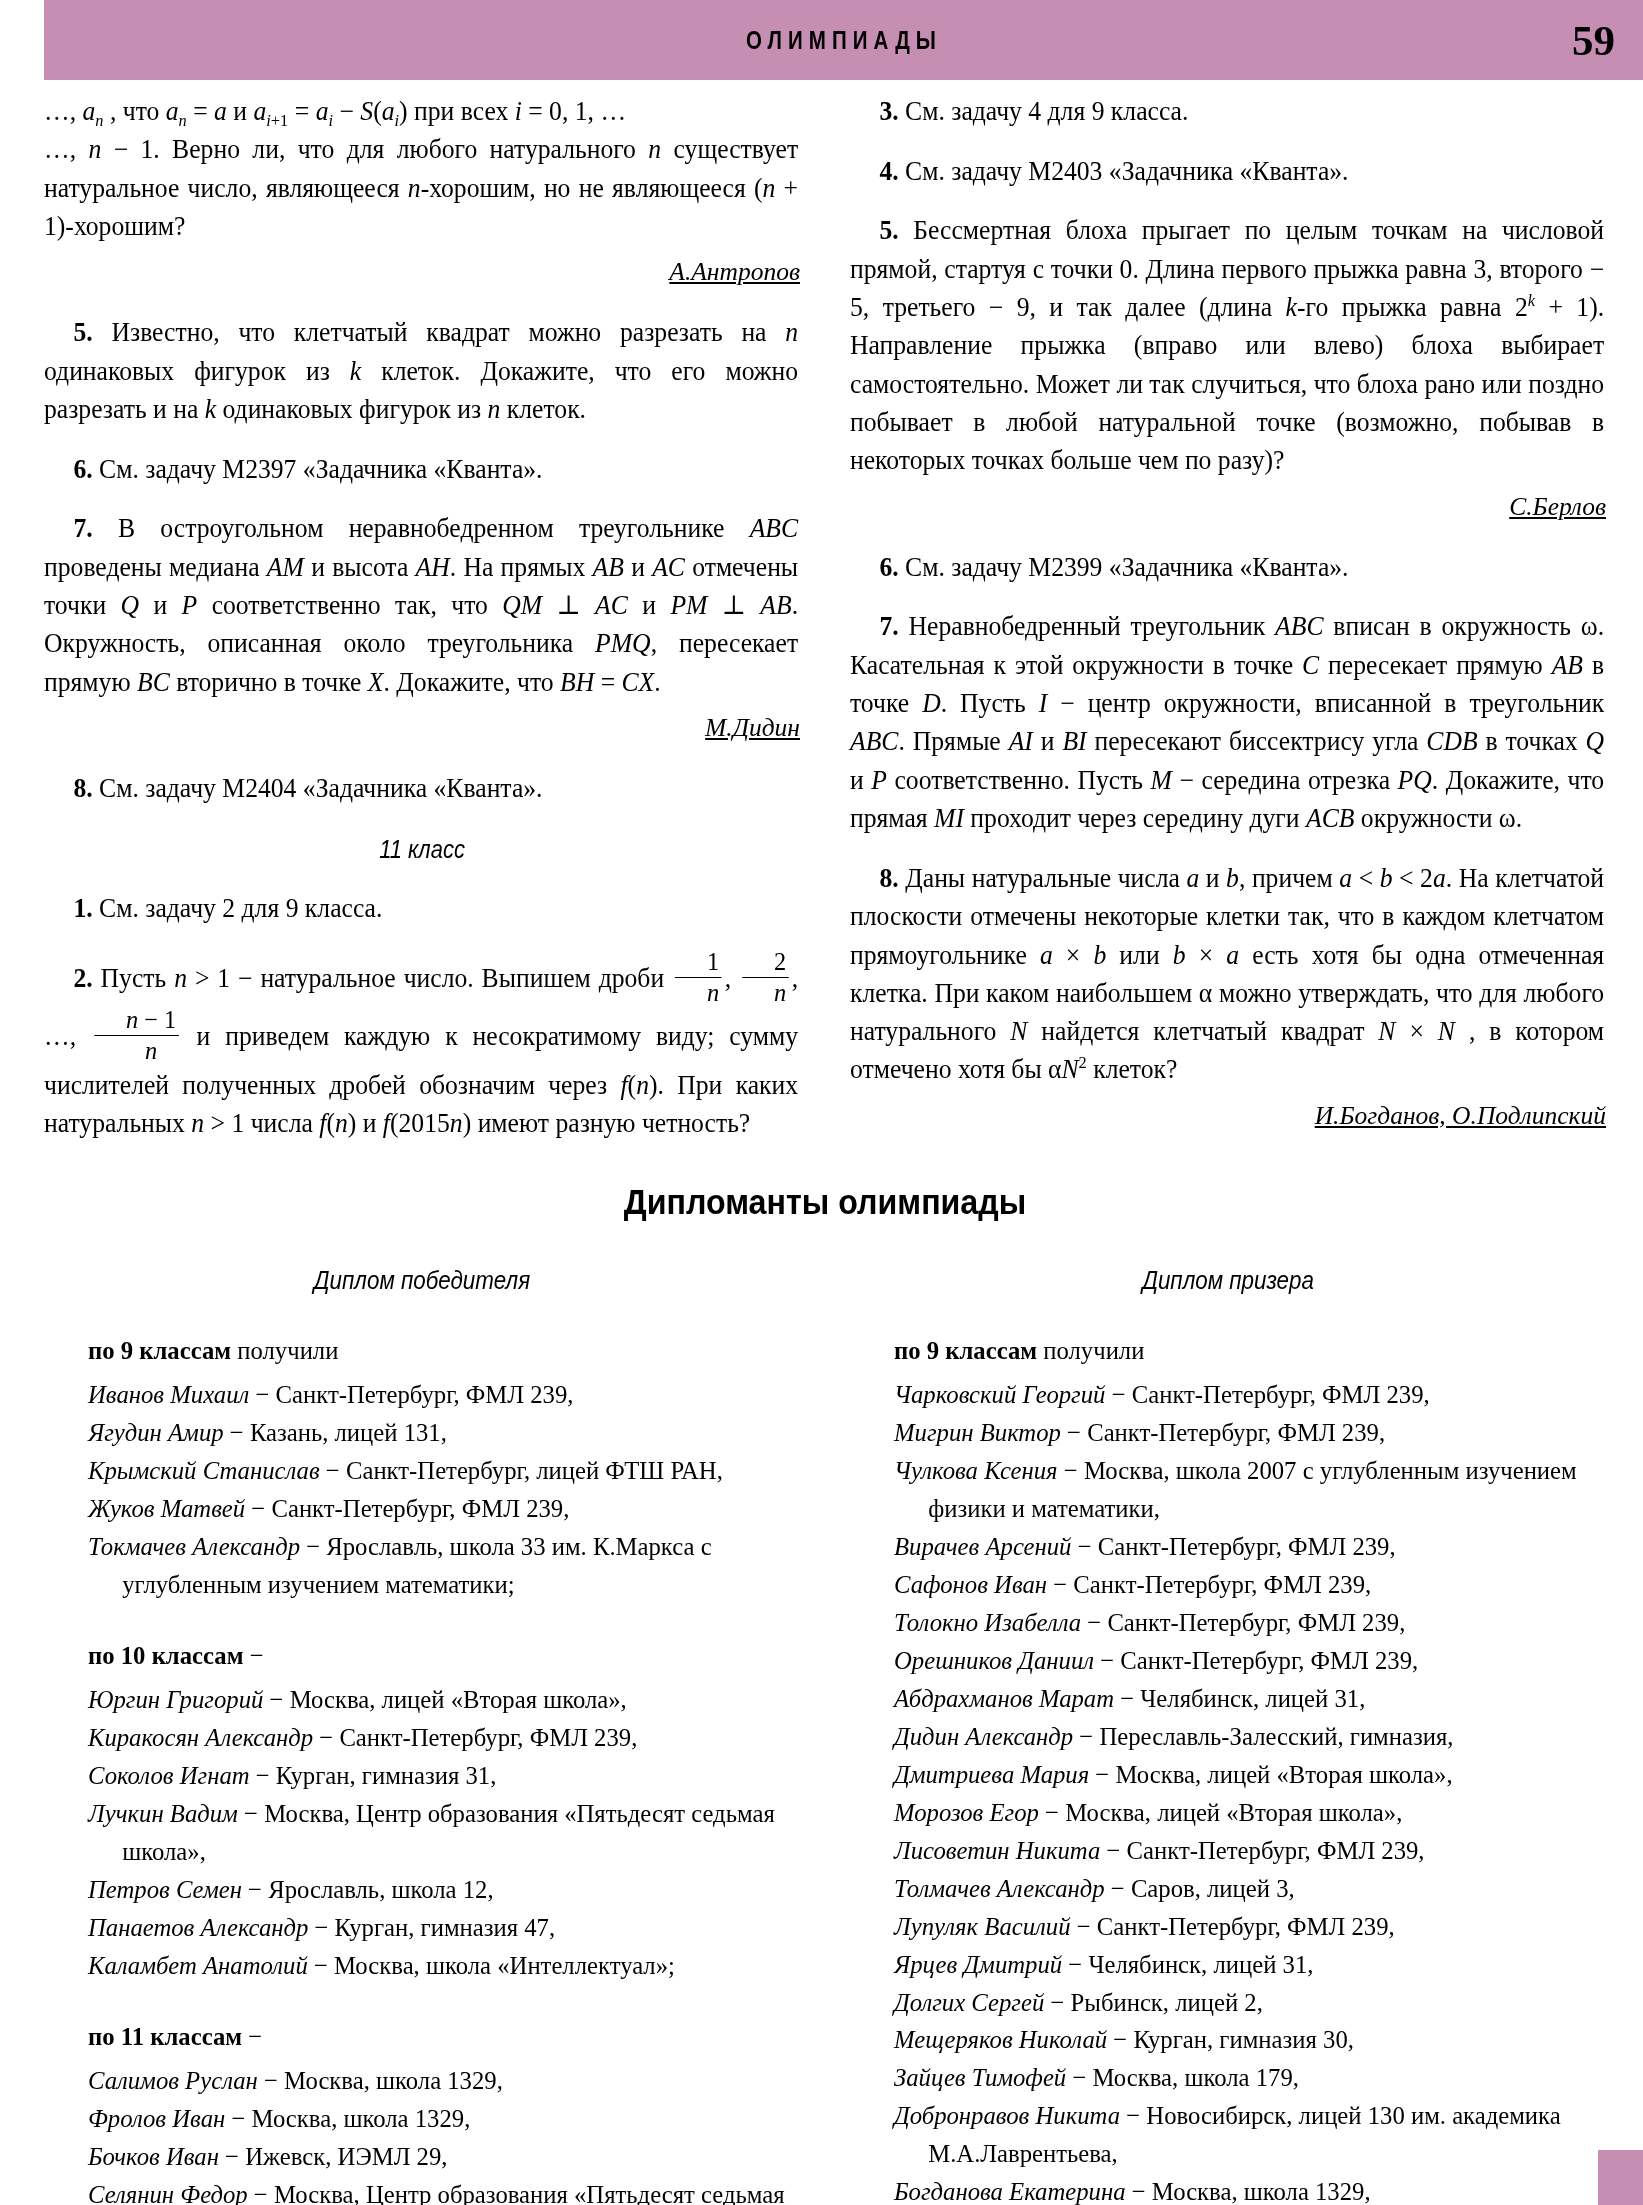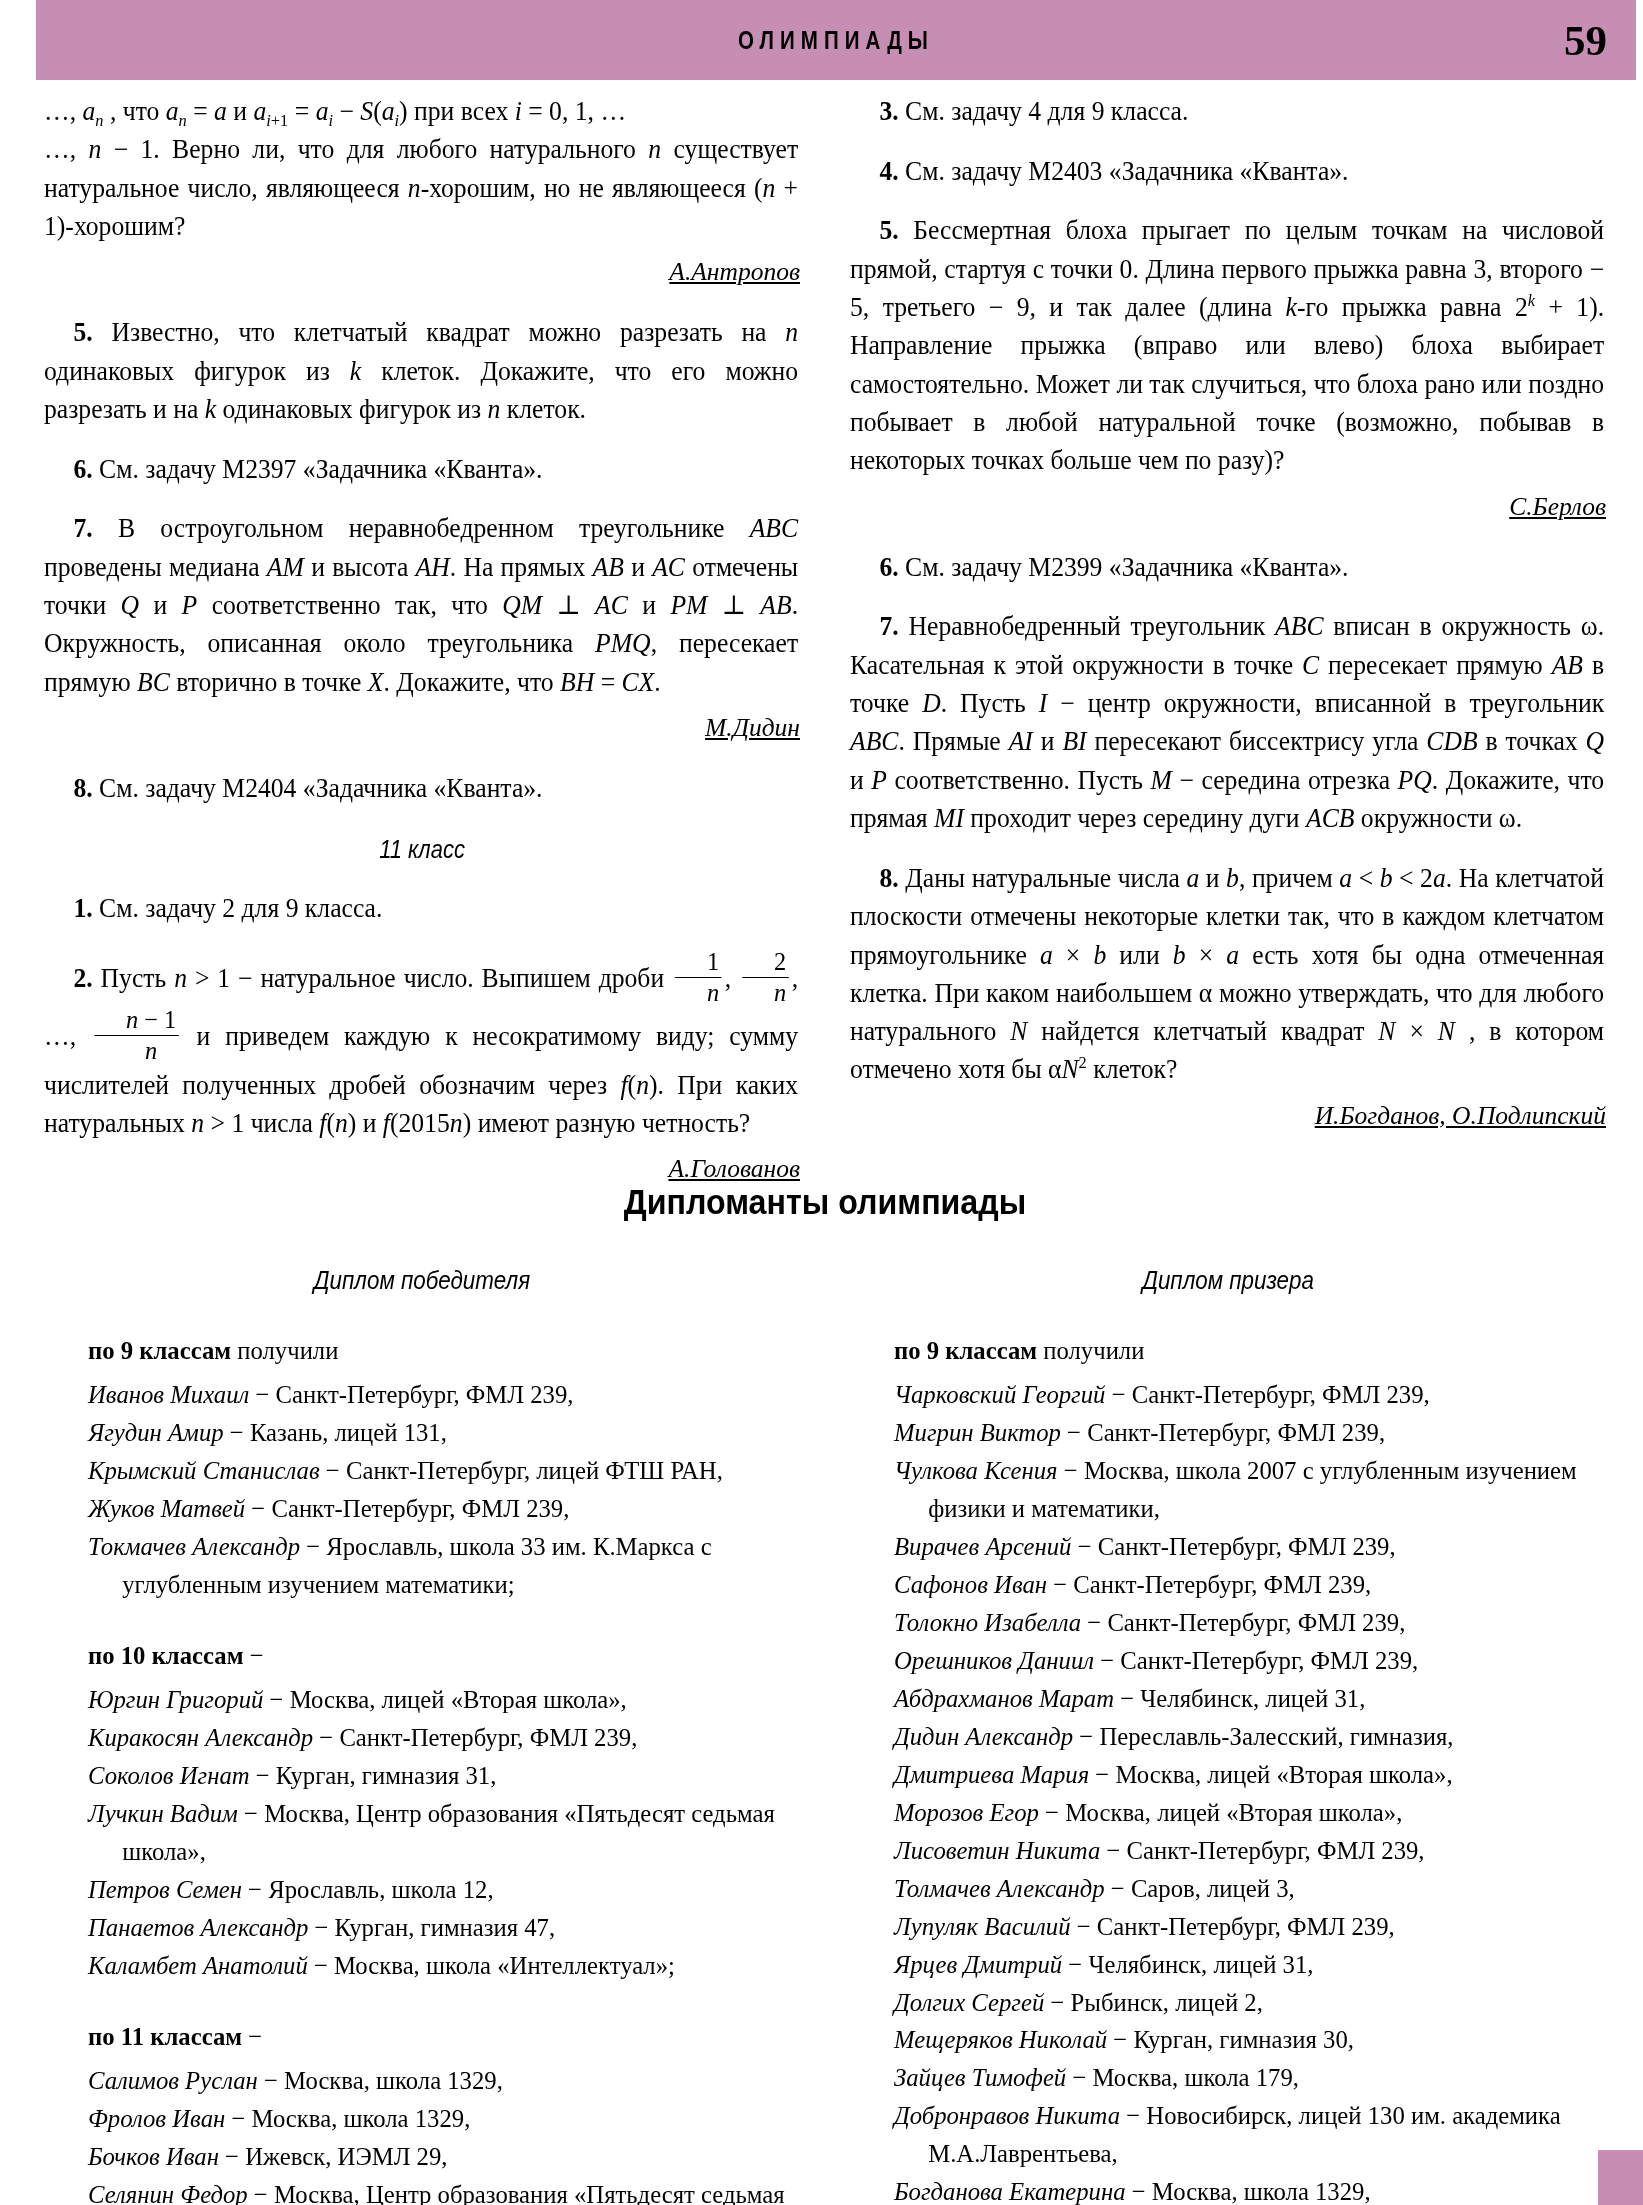--- a/index.html
+++ b/index.html
@@ -13,21 +13,21 @@
     height: 2205px;
     position: relative;
     font-family: "Liberation Serif", "DejaVu Serif", serif;
     color: #000000;
     overflow: hidden;
   }
 
   
   .header-band {
     position: absolute;
-    left: 36px;
+    left: 44px;
     top: 0;
     width: 1600px;
     height: 80px;
     background: #c78eb4;
     text-align: right;
   }
   .header-title {
     position: absolute;
     left: 0;
     top: 0;
@@ -201,21 +201,20 @@
         <div class="prob"><span class="num">7.</span> В остроугольном неравнобедренном треугольнике <i>ABC</i> проведены медиана <i>AM</i> и высота <i>AH</i>. На прямых <i>AB</i> и <i>AC</i> отмечены точки <i>Q</i> и <i>P</i> соответственно так, что <i>QM</i> ⊥ <i>AC</i> и <i>PM</i> ⊥ <i>AB</i>. Окружность, описанная около треугольника <i>PMQ</i>, пересекает прямую <i>BC</i> вторично в точке <i>X</i>. Докажите, что <i>BH</i> = <i>CX</i>.</div>
         <div class="attrib">М.Дидин</div>
         <div class="prob"><span class="num">8.</span> См. задачу М2404 «Задачника «Кванта».</div>
       </div>
 
     <div class="klass-head">11 класс</div>
 
     <div>
         <div class="prob"><span class="num">1.</span> См. задачу 2 для 9 класса.</div>
         <div class="prob"><span class="num">2.</span> Пусть <i>n</i> &gt; 1 − натуральное число. Выпишем дроби <span class="frac"><span class="top">1</span><span class="bar"></span><span class="bot"><i>n</i></span></span>, <span class="frac"><span class="top">2</span><span class="bar"></span><span class="bot"><i>n</i></span></span>, …, <span class="frac"><span class="top"><i>n</i> − 1</span><span class="bar"></span><span class="bot"><i>n</i></span></span> и приведем каждую к несократимому виду; сумму числителей полученных дробей обозначим через <i>f</i>(<i>n</i>). При каких натуральных <i>n</i> &gt; 1 числа <i>f</i>(<i>n</i>) и <i>f</i>(2015<i>n</i>) имеют разную четность?</div>
-        <div class="attrib">А.Голованов</div>
       </div>
   </div>
 
   <div class="col-right">
     <div>
         <div class="prob"><span class="num">3.</span> См. задачу 4 для 9 класса.</div>
         <div class="prob"><span class="num">4.</span> См. задачу М2403 «Задачника «Кванта».</div>
         <div class="prob"><span class="num">5.</span> Бессмертная блоха прыгает по целым точкам на числовой прямой, стартуя с точки 0. Длина первого прыжка равна 3, второго − 5, третьего − 9, и так далее (длина <i>k</i>-го прыжка равна 2<sup><i>k</i></sup> + 1). Направление прыжка (вправо или влево) блоха выбирает самостоятельно. Может ли так случиться, что блоха рано или поздно побывает в любой натуральной точке (возможно, побывав в некоторых точках больше чем по разу)?</div>
         <div class="attrib">С.Берлов</div>
         <div class="prob"><span class="num">6.</span> См. задачу М2399 «Задачника «Кванта».</div>

